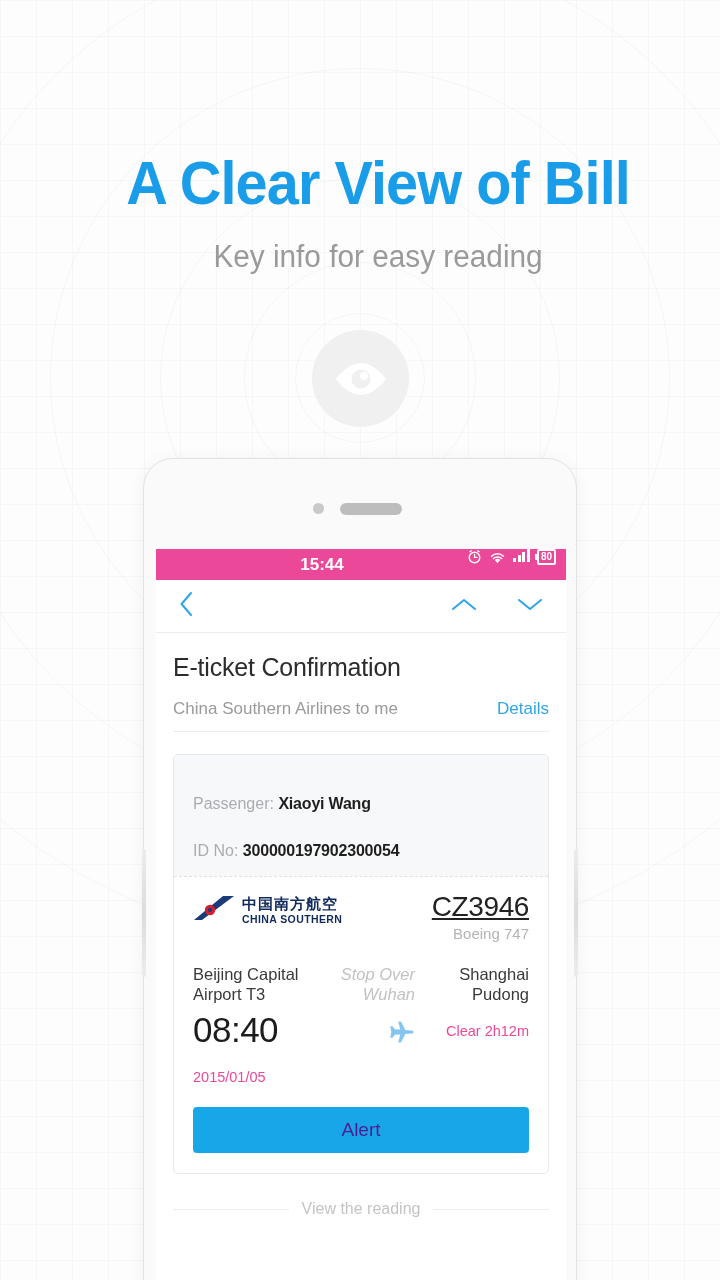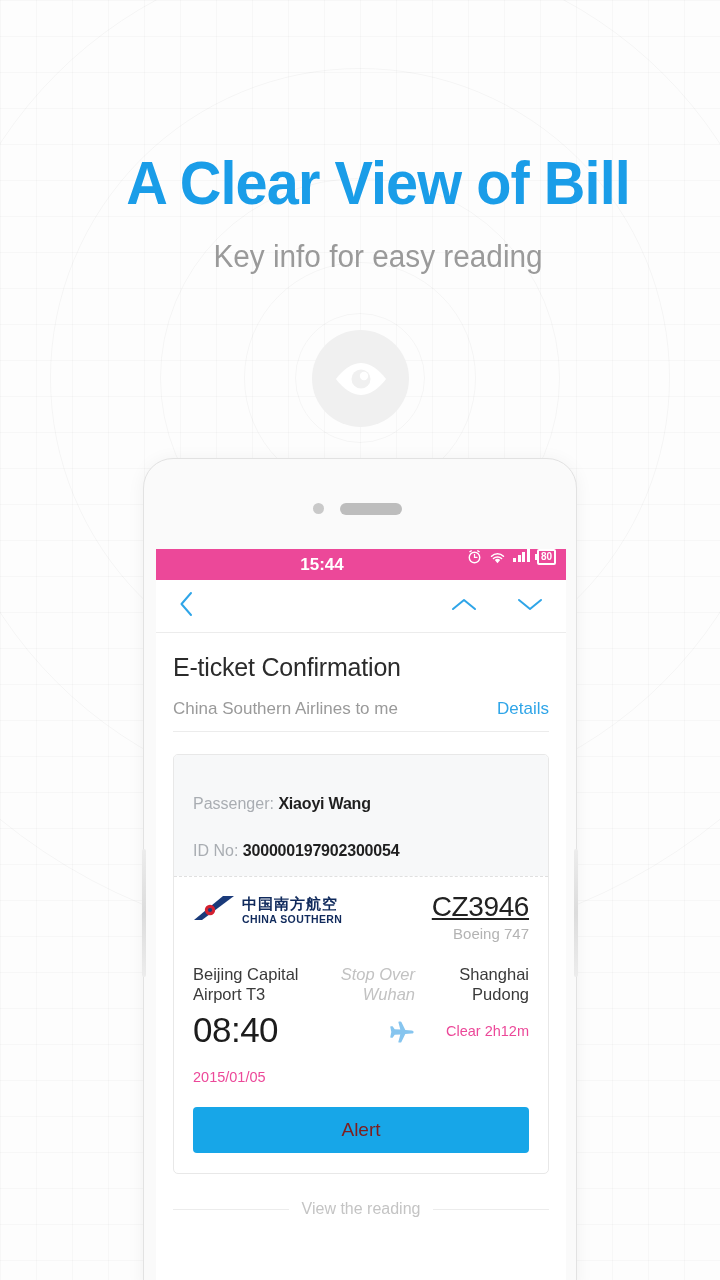--- a/index.html
+++ b/index.html
@@ -179,21 +179,21 @@
   .ap-name.dim { color:#c2c2c2; }
   .time {
     font-size:35px; color:#1c1c1c; line-height:40px;
     margin-top:6px; letter-spacing:-0.5px;
   }
   .sub { font-size:14.5px; color:#ec4899; margin-top:19px; }
   .plane { margin-top:15px; color:#86c5ef; font-size:26px; line-height:26px; }
 
   .alert-btn {
     display:block; width:100%; margin-top:22px;
-    background:#17a6e8; color:#7f1d1d; border:none;
+    background:#17a6e8; color:#4c1d95; border:none;
     height:46px; border-radius:4px;
     font-size:19px; font-family:"Liberation Sans", sans-serif;
     cursor:pointer;
   }
 
   
   .viewmsg {
     margin:26px 17px 0 17px;
     display:flex; align-items:center; gap:13px;
     color:#c4c4c4; font-size:16px;

